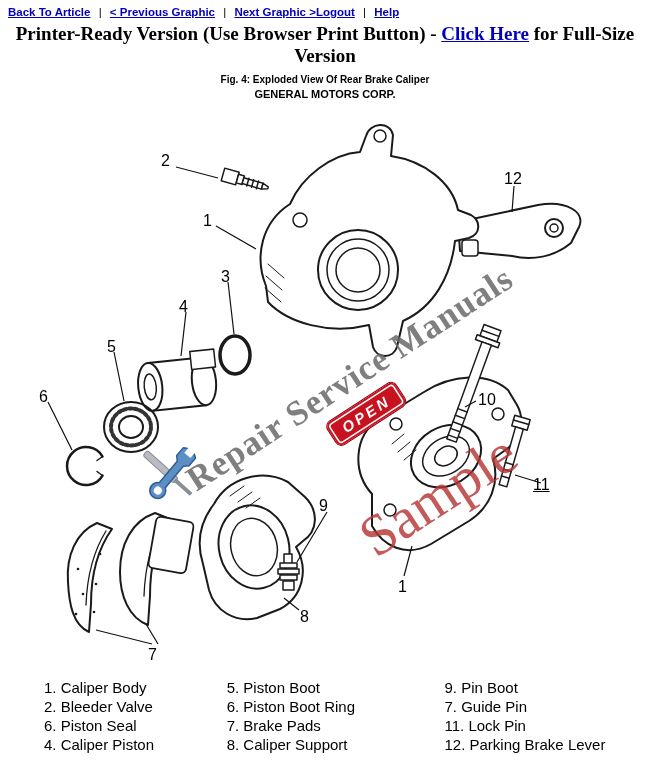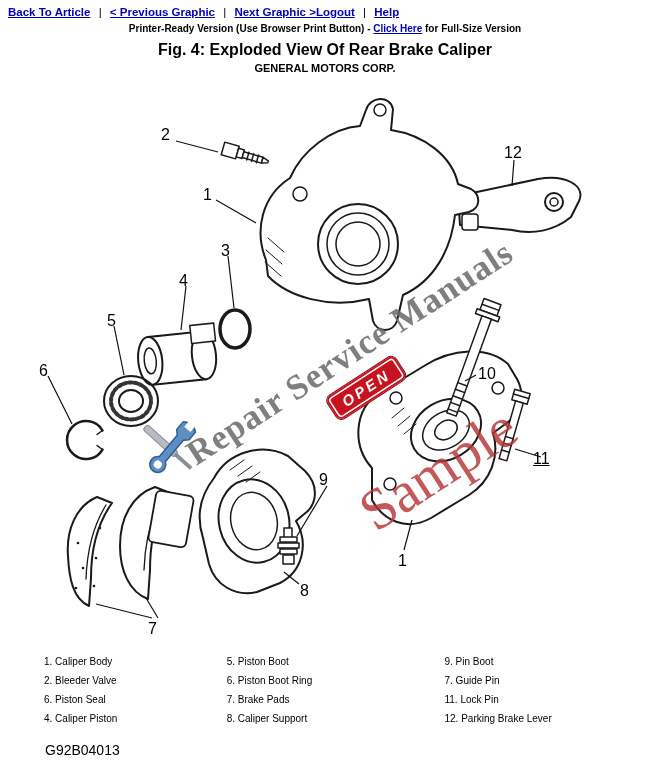--- a/index.html
+++ b/index.html
@@ -2,39 +2,39 @@
 <html><head>
 <meta charset="utf-8">
 <style>
   html,body{margin:0;padding:0;background:#fff;}
   .page{position:relative;width:650px;height:764px;background:#fff;overflow:hidden;
         font-family:"Liberation Sans",sans-serif;color:#000;}
   .topbar{display:flex;align-items:center;
           padding:6px 8px 0 8px;font-size:11.5px;font-weight:bold;}
   .topbar a{color:#0000bb;text-decoration:underline;cursor:pointer;white-space:nowrap;}
   .sep{font-weight:normal;color:#000;margin:0 5px;}
-  .title-line{text-align:center;font-size:10px;font-weight:bold;margin-top:5px;}
+  .title-line{text-align:center;font-size:19px;font-weight:bold;margin-top:5px;font-family:Liberation Serif, serif;}
   .title-line a{color:#0000bb;text-decoration:underline;cursor:pointer;}
-  .fig-caption{text-align:center;font-size:16px;font-weight:bold;margin-top:7px;}
+  .fig-caption{text-align:center;font-size:10px;font-weight:bold;margin-top:7px;}
   .fig-company{text-align:center;font-size:11px;font-weight:bold;margin-top:3px;}
   .diagram{position:relative;width:650px;height:570px;margin-top:2px;}
   .diagram svg.lineart{position:absolute;left:0;top:0;}
   .callout{position:absolute;font-size:16px;color:#000;z-index:6;}
   .wm-repair{position:absolute;left:350px;top:277px;transform:translate(-50%,-50%) rotate(-33deg);
              font-family:"Liberation Serif",serif;font-size:35px;font-weight:bold;
              color:rgba(104,104,104,0.85);white-space:nowrap;letter-spacing:1px;z-index:2;}
   .wm-sample{position:absolute;left:438px;top:393px;transform:translate(-50%,-50%) rotate(-33deg);
              font-family:"Liberation Serif",serif;font-size:58px;
              color:rgba(182,52,52,0.82);white-space:nowrap;z-index:4;}
   .stamp{position:absolute;left:366px;top:312px;transform:translate(-50%,-50%) rotate(-33deg);
          background:#c9121f;color:#fff;font-size:15px;font-weight:bold;font-style:italic;
          letter-spacing:3px;padding:5px 13px;border-radius:6px;z-index:5;
          box-shadow:inset 0 0 0 2px #c9121f, inset 0 0 0 3.5px #ffffff, 0 0 0 1px #8e0d16;}
   .wrench-wrap{position:absolute;left:128px;top:332px;z-index:3;}
-  .legend{display:flex;margin-left:44px;margin-top:6px;font-size:10px;line-height:19px;gap:28px;}
+  .legend{display:flex;margin-left:44px;margin-top:6px;font-size:15px;line-height:19px;gap:28px;}
   .legend-col1{width:158px;}
   .legend-col2{width:194px;}
   .legend-col3{width:210px;}
   .fig-code{margin-left:45px;margin-top:14px;font-size:14px;}
 </style>
 </head>
 <body>
 
 <div class="page">
 

